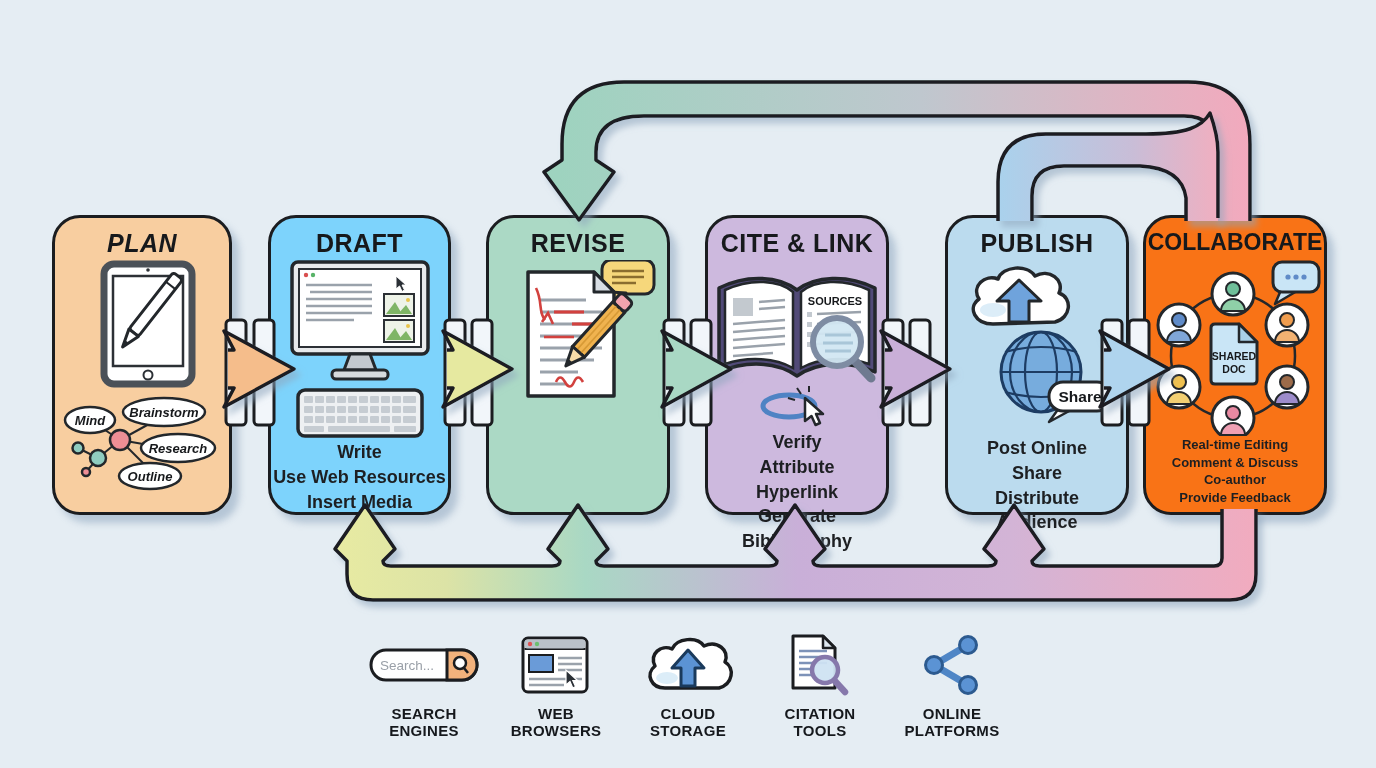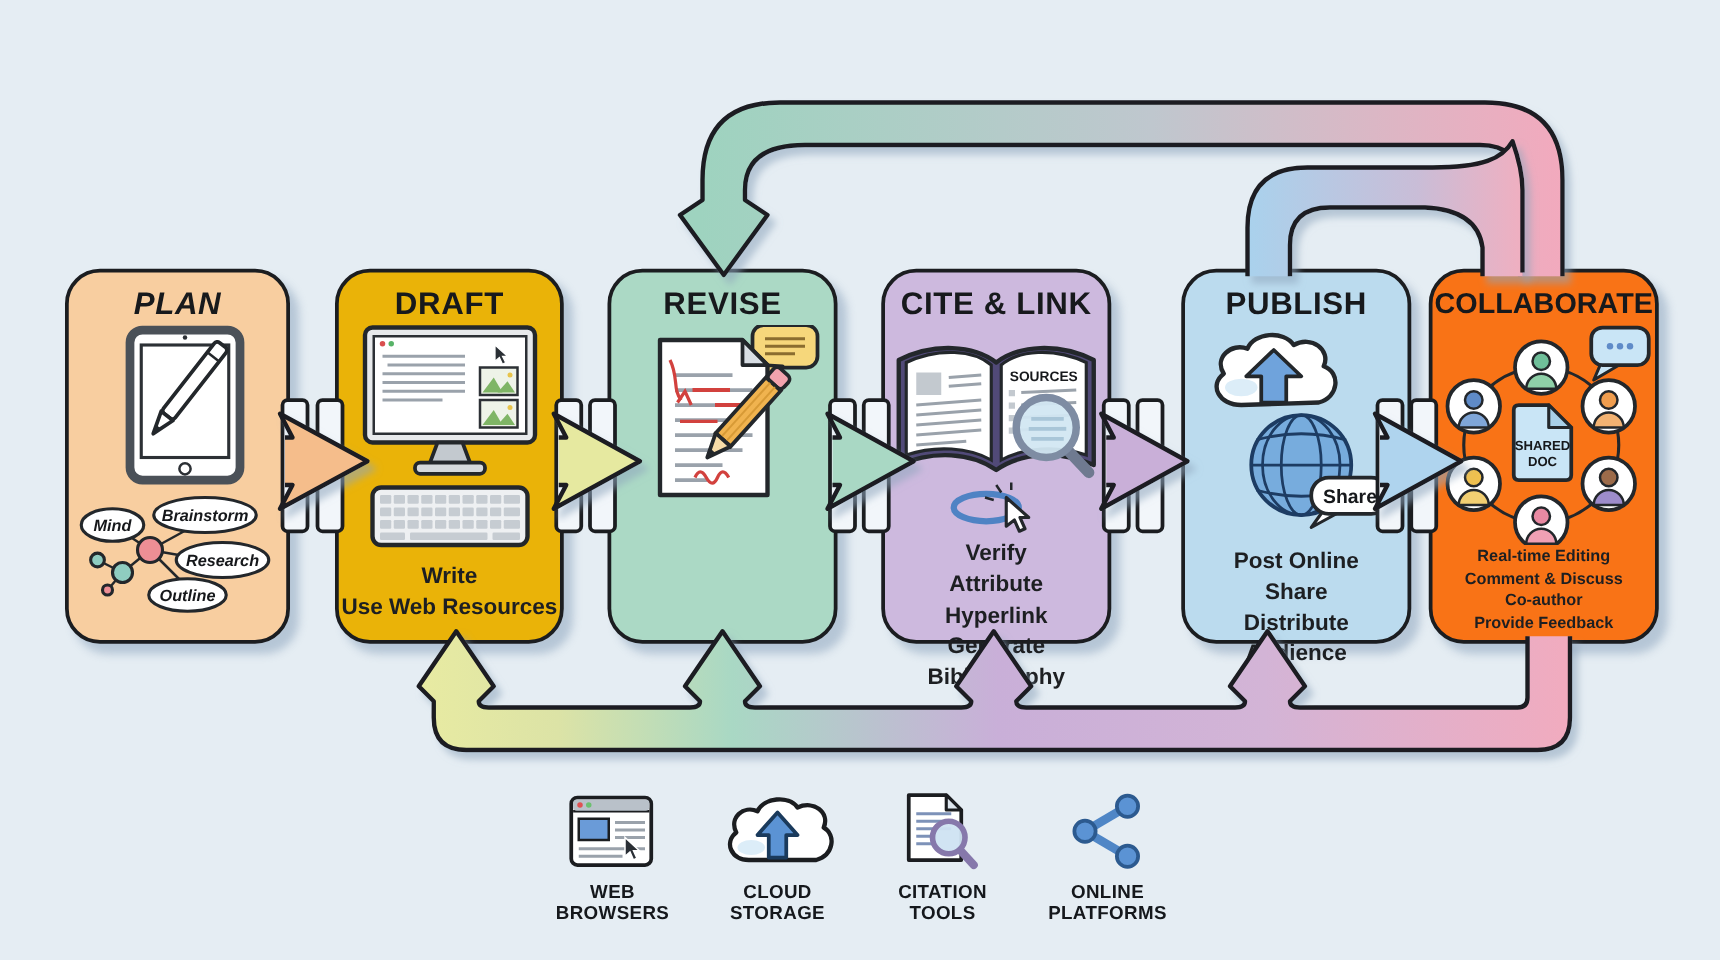--- a/index.html
+++ b/index.html
@@ -81,21 +81,21 @@
         <circle cx="16" cy="56" r="5.5" fill="#8FCCC0" stroke="#23272b" stroke-width="2.5"></circle>
         <circle cx="24" cy="80" r="4" fill="#ED8E95" stroke="#23272b" stroke-width="2.5"></circle>
         <text x="28" y="33" font-size="13" font-weight="600" text-anchor="middle" fill="#16181b">Mind</text>
         <text x="102" y="25" font-size="13" font-weight="600" text-anchor="middle" fill="#16181b">Brainstorm</text>
         <text x="116" y="61" font-size="13" font-weight="600" text-anchor="middle" fill="#16181b">Research</text>
         <text x="88" y="89" font-size="13" font-weight="600" text-anchor="middle" fill="#16181b">Outline</text>
       </g>
     </svg>
   </div>
 
-  <div class="card" style="left:268px;width:183px;background:#eab308;">
+  <div class="card" style="left:268px;width:183px;background:#7dd3fc;">
     <div class="card-title">DRAFT</div>
     <svg class="card-icon" width="160" height="180" viewBox="0 0 160 180">
       <g>
         <rect x="12" y="2" width="136" height="92" rx="6" fill="#e8eaec" stroke="#23272b" stroke-width="3.5"></rect>
         <rect x="19" y="9" width="122" height="78" fill="#ffffff" stroke="#2c3035" stroke-width="2"></rect>
         <circle cx="26" cy="15" r="2.2" fill="#d94f4f"></circle>
         <circle cx="33" cy="15" r="2.2" fill="#58b368"></circle>
         <g stroke="#9aa2ab" stroke-width="2.5">
           <line x1="26" y1="25" x2="92" y2="25"></line>
           <line x1="30" y1="32" x2="92" y2="32"></line>
@@ -155,20 +155,21 @@
             <rect x="123" y="156" width="13" height="7" rx="1"></rect>
           <rect x="24" y="166" width="20" height="6" rx="1"></rect>
             <rect x="48" y="166" width="62" height="6" rx="1"></rect>
             <rect x="114" y="166" width="22" height="6" rx="1"></rect>
         </g>
       </g>
     </svg>
     <div class="card-lines">
       <div>Write</div>
       <div>Use Web Resources</div>
+      <div>Insert Media</div>
     </div>
   </div>
 
   <div class="card" style="left:486px;width:184px;background:#ABD9C5;">
     <div class="card-title">REVISE</div>
     <svg class="card-icon" width="160" height="178" viewBox="0 0 160 178">
       <g>
         <rect x="104" y="0" width="52" height="34" rx="9" fill="#F6D77B" stroke="#23272b" stroke-width="3"></rect>
         <polygon points="112,32 104,47 128,33" fill="#F6D77B" stroke="#23272b" stroke-width="3" stroke-linejoin="round"></polygon>
         <g stroke="#8a6d2f" stroke-width="2.5">
@@ -425,20 +426,32 @@
       <path fill="#F5BD8B" d="M 228,350 L 234,350 L 224,331 L 294,369 L 224,407 L 234,388 L 228,388"></path>
       <path fill="#E6E9A0" d="M 447,350 L 453,350 L 443,331 L 512,369 L 443,407 L 453,388 L 447,388"></path>
       <path fill="#A9D8C4" d="M 666,350 L 672,350 L 662,331 L 731,369 L 662,407 L 672,388 L 666,388"></path>
       <path fill="#C9AFD8" d="M 885,350 L 891,350 L 881,331 L 950,369 L 881,407 L 891,388 L 885,388"></path>
       <path fill="#AFD4EE" d="M 1104,350 L 1110,350 L 1100,331 L 1169,369 L 1100,407 L 1110,388 L 1104,388"></path>
     </g>
   </svg>
 
   <div class="tools">
 
+    <div class="tool">
+      <div class="tool-icon">
+        <svg width="112" height="38" viewBox="0 0 112 38">
+          <rect x="3" y="4" width="106" height="30" rx="15" fill="#ffffff" stroke="#1b1d20" stroke-width="3"></rect>
+          <path d="M79,4 h15 a15,15 0 0 1 0,30 h-15 z" fill="#F2B27C" stroke="#1b1d20" stroke-width="3"></path>
+          <circle cx="92" cy="17" r="6" fill="#ffffff" stroke="#1b1d20" stroke-width="2.5"></circle>
+          <line x1="96" y1="22" x2="100" y2="27" stroke="#1b1d20" stroke-width="2.5"></line>
+          <text x="12" y="24" font-size="13.5" fill="#9aa0a8">Search...</text>
+        </svg>
+      </div>
+      <div class="tool-label">SEARCH ENGINES</div>
+    </div>
 
     <div class="tool">
       <div class="tool-icon">
         <svg width="72" height="62" viewBox="0 0 72 62">
           <rect x="3" y="4" width="64" height="54" rx="5" fill="#ffffff" stroke="#1b1d20" stroke-width="3"></rect>
           <path d="M4.5,15 h61" stroke="#1b1d20" stroke-width="2"></path>
           <rect x="4.5" y="5.5" width="61" height="9" rx="3" fill="#b9c1c9"></rect>
           <circle cx="10" cy="10" r="2.2" fill="#e05252"></circle>
           <circle cx="17" cy="10" r="2.2" fill="#6cc070"></circle>
           <rect x="9" y="21" width="24" height="17" fill="#6a9bd8" stroke="#1b1d20" stroke-width="2"></rect>

